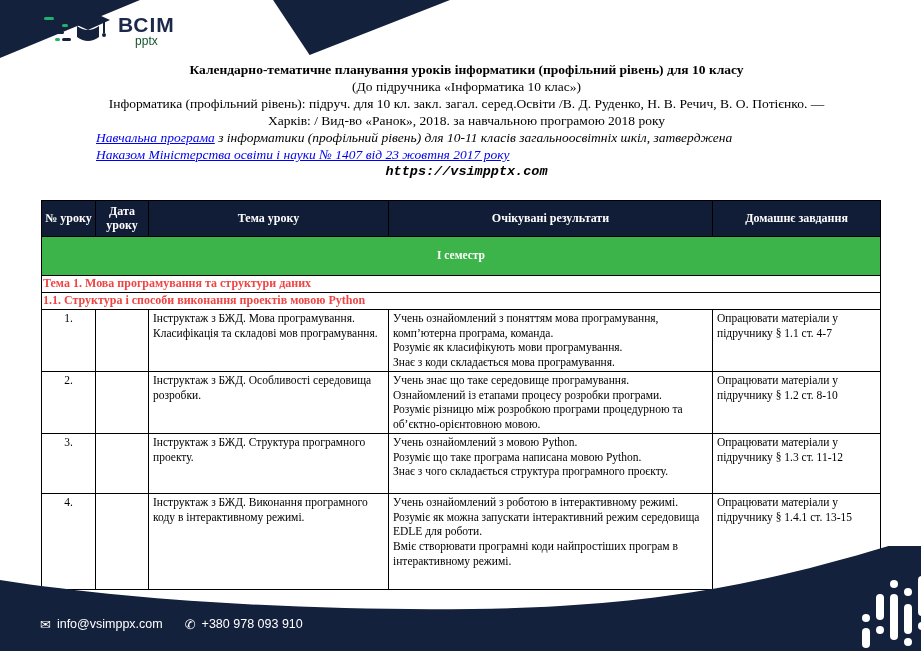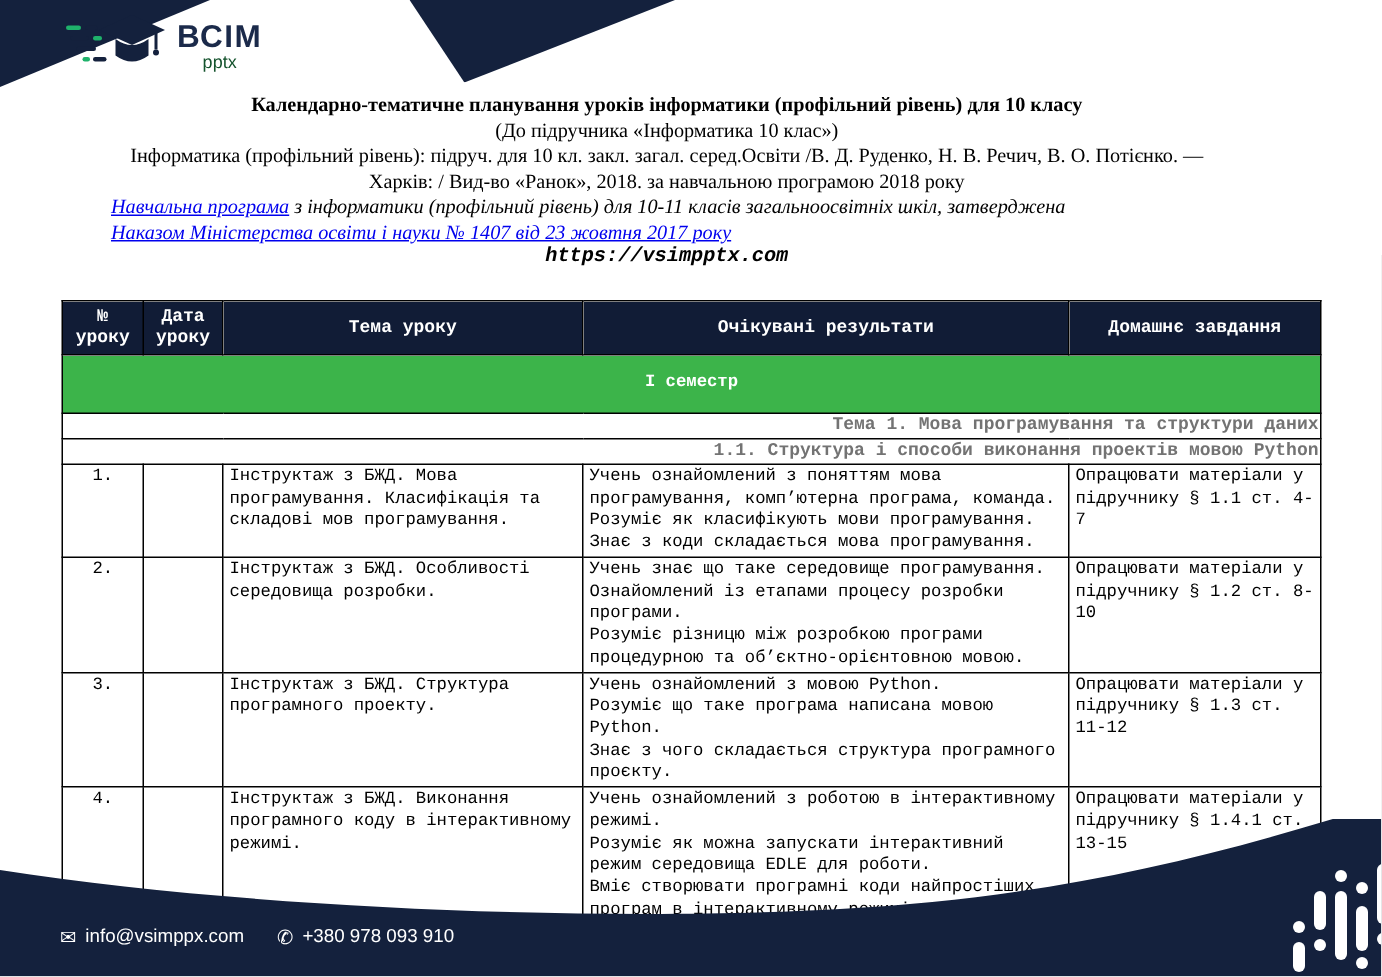--- a/index.html
+++ b/index.html
@@ -12,37 +12,37 @@
   .ribbon-b{position:absolute;top:0;left:270px;width:180px;height:55px;background:#14213d;
             clip-path:polygon(1.7% 0,100% 0,22% 100%);}
 
   
   .logo{position:absolute;top:8px;left:44px;display:flex;align-items:center;gap:8px;
         font-family:"Liberation Sans", sans-serif;text-align:center;}
   .logo-text .brand{font-size:21px;font-weight:bold;color:#1b2a4a;letter-spacing:1px;line-height:1;}
   .logo-text .sub{font-size:12px;color:#14532d;line-height:1.1;}
 
   
-  .titleblock{position:absolute;top:61px;left:74px;width:741px;font-size:13.5px;line-height:17px;}
+  .titleblock{position:absolute;top:61px;left:96px;width:741px;font-size:13.5px;line-height:17px;}
   .t-center{text-align:center;}
   .t-bold{font-weight:bold;}
   .t-left{text-align:left;font-style:italic;}
   .t-italic{font-style:italic;font-weight:bold;font-family:Liberation Mono, monospace;}
   .titleblock a{color:#0000ee;text-decoration:underline;cursor:pointer;}
 
   
   table.plan{position:absolute;top:200px;left:41px;width:839px;border-collapse:collapse;
              table-layout:fixed;font-size:11.5px;line-height:1.28;}
   table.plan td,table.plan th{border:1px solid #000;padding:1px 4px;vertical-align:top;
-             overflow:hidden;font-family:Liberation Mono, monospace;}
+             overflow:hidden;}
   table.plan thead th{background:#111c36;color:#fff;font-weight:bold;text-align:center;
              vertical-align:middle;font-size:12px;line-height:1.15;height:31px;padding:2px;}
   tr.sec-green td{background:#3cb44a;color:#fff;font-weight:bold;text-align:center;
              font-size:11.5px;height:14px;line-height:1.1;padding:12px;}
-  tr.sec-white td{background:#fff;color:#737373;font-weight:bold;text-align:right;
+  tr.sec-white td{background:#fff;color:#ef4444;font-weight:bold;text-align:left;
              font-size:12px;height:14px;line-height:1.1;padding:1px;}
   td.num{text-align:center;}
   td.vmid{vertical-align:middle;}
   td.pre{white-space:pre-line;}
   tr.r1{height:62px;} tr.r2{height:55px;} tr.r3{height:60px;} tr.r4{height:96px;}
 
   
   .footer-svg{position:absolute;left:0;bottom:0;width:921px;height:105px;display:block;}
   .footer-contacts{position:absolute;left:40px;bottom:20px;display:flex;align-items:center;gap:22px;
         color:#fff;font-family:"Liberation Sans", sans-serif;font-size:12.5px;}

